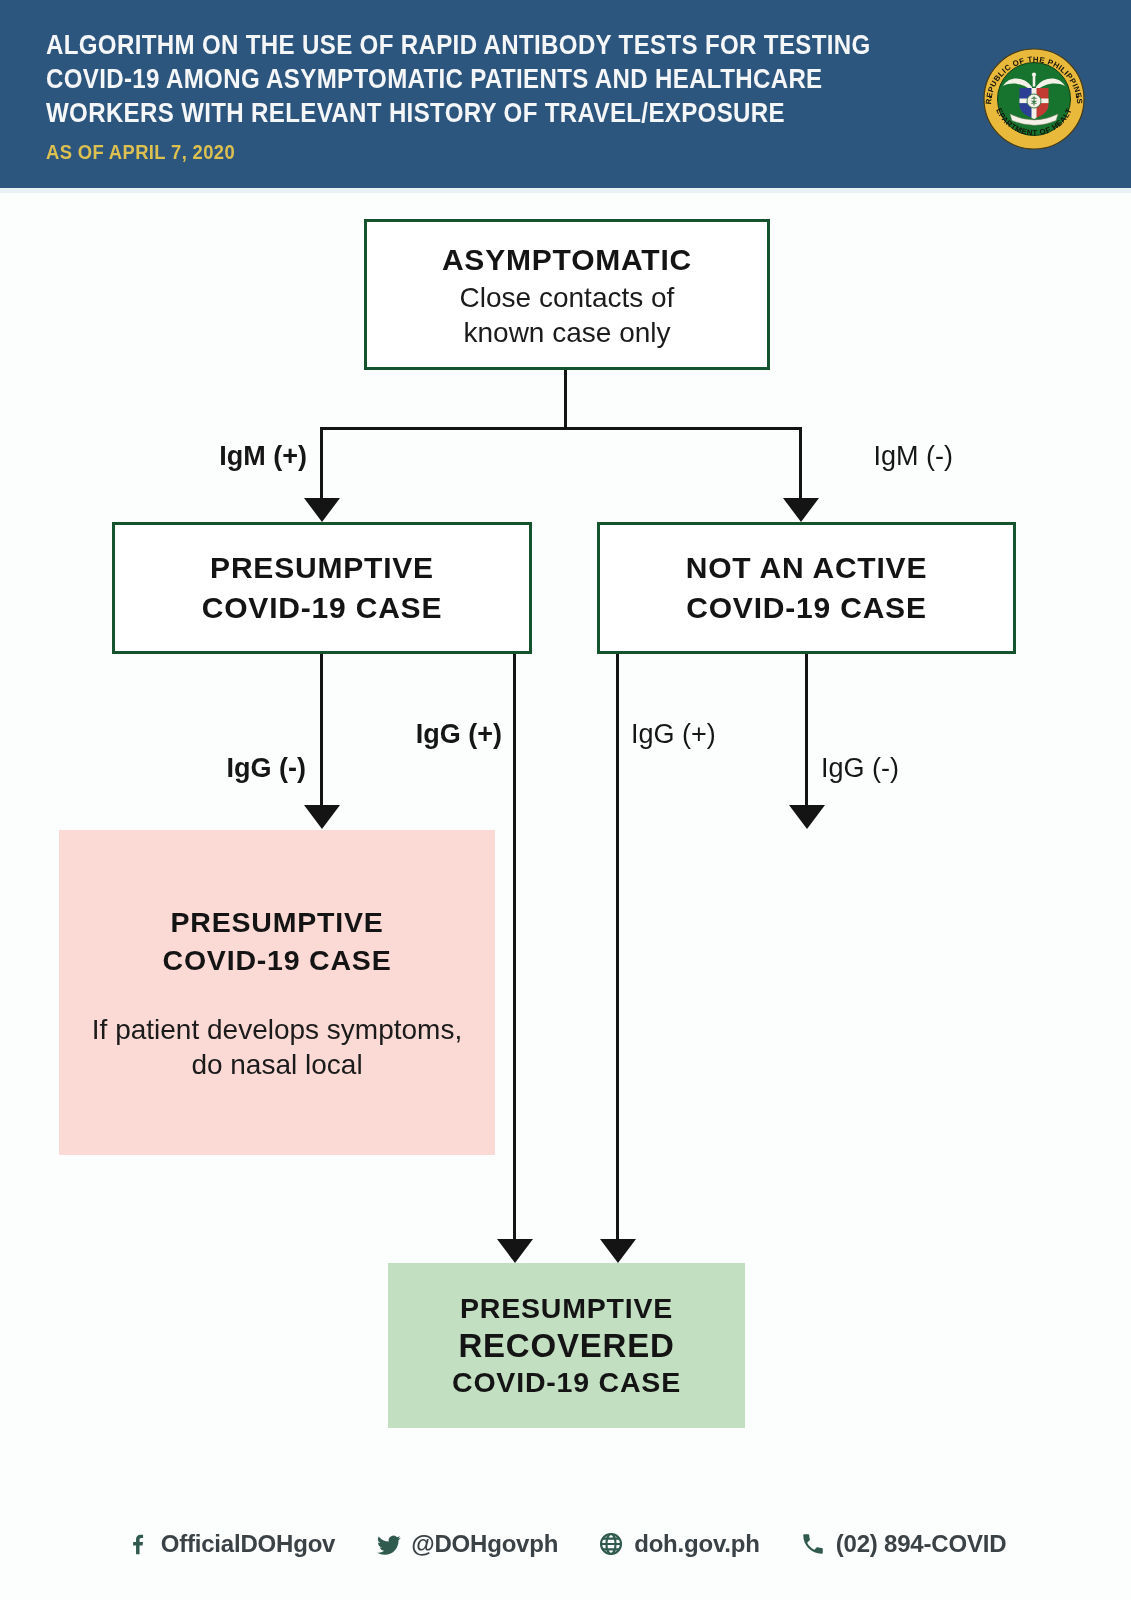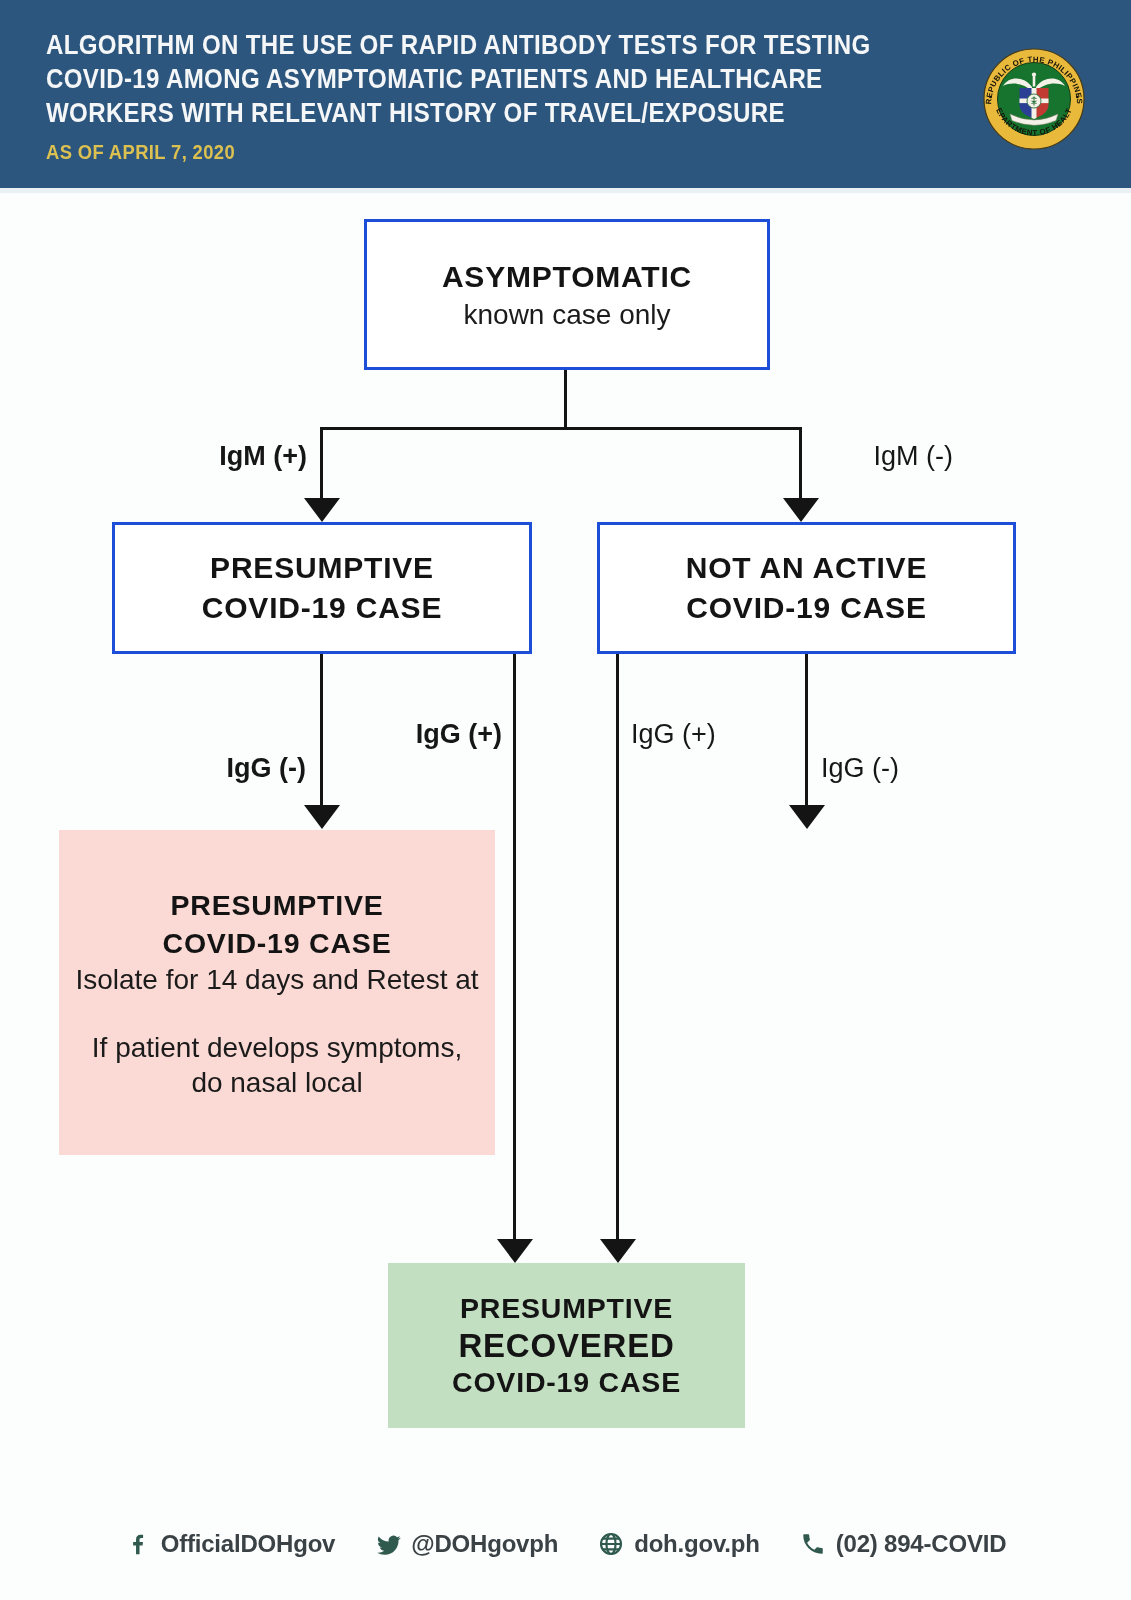--- a/index.html
+++ b/index.html
@@ -29,21 +29,21 @@
   .vline{position:absolute;width:3px;background:#141414;}
   .hline{position:absolute;height:3px;background:#141414;}
   .arrow{
     position:absolute;width:0;height:0;
     border-left:18px solid transparent;border-right:18px solid transparent;
     border-top:24px solid #141414;
   }
   
   .node{
     position:absolute;box-sizing:border-box;background:#ffffff;
-    border:3px solid #1d4ed8;
+    border:3px solid #14532d;
     display:flex;flex-direction:column;align-items:center;justify-content:center;
     text-align:center;
   }
   .fillbox{
     position:absolute;box-sizing:border-box;
     display:flex;flex-direction:column;align-items:center;justify-content:center;
     text-align:center;
   }
   .pink{background:#fbdad5;}
   .green{background:#c3dfc1;}
@@ -109,20 +109,21 @@
 
       <circle cx="52" cy="54" r="7" fill="#f4f2e8" stroke="#14632a" stroke-width=".8"></circle>
       <path d="M52 49.5 v9 M49.5 51.5 q2.5 -1.5 5 0 M49.5 54 q2.5 1.5 5 0 M49.5 56.5 q2.5 -1.5 5 0" stroke="#14632a" stroke-width=".9" fill="none"></path>
 
       <path d="M28 67 Q52 79 76 67 L74 73.5 Q52 83 30 73.5 Z" fill="#f4f2e8" stroke="#8a8570" stroke-width=".5"></path>
     </svg>
   </div>
 
   <div class="node" style="left:364px;top:219px;width:406px;height:151px;">
     <div class="head-line">ASYMPTOMATIC</div>
+    <div class="body-line">Close contacts of</div>
     <div class="body-line">known case only</div>
   </div>
 
   <div class="vline" style="left:564px;top:370px;height:58px;"></div>
   <div class="hline" style="left:321px;top:427px;width:480px;"></div>
   <div class="vline" style="left:320px;top:427px;height:73px;"></div>
   <div class="arrow" style="left:304px;top:498px;"></div>
   <div class="vline" style="left:799px;top:427px;height:73px;"></div>
   <div class="arrow" style="left:783px;top:498px;"></div>
 
@@ -151,21 +152,20 @@
   <div class="arrow" style="left:789px;top:805px;"></div>
 
   <div class="edge-label ta-r" style="left:170px;top:753px;width:136px;">IgG (-)</div>
   <div class="edge-label ta-r" style="left:366px;top:719px;width:136px;">IgG (+)</div>
   <div class="edge-label" style="left:631px;top:719px;width:140px;">IgG (+)</div>
   <div class="edge-label" style="left:821px;top:753px;width:140px;">IgG (-)</div>
 
   <div class="fillbox pink" style="left:59px;top:830px;width:436px;height:325px;">
     <div class="head-line" style="font-size:28.5px;line-height:38px;">PRESUMPTIVE</div>
     <div class="head-line" style="font-size:28.5px;line-height:38px;">COVID-19 CASE</div>
-    <div class="body-line">Isolate for 14 days and Retest at</div>
     <div class="para-gap"></div>
     <div class="body-line">If patient develops symptoms,</div>
     <div class="body-line">do nasal local</div>
   </div>
 
 
   <div class="fillbox green" style="left:388px;top:1263px;width:357px;height:165px;">
     <div class="head-line" style="font-size:28.5px;line-height:37px;">PRESUMPTIVE</div>
     <div class="head-line" style="font-size:33px;line-height:37px;text-align:center;">RECOVERED</div>
     <div class="head-line" style="font-size:28.5px;line-height:37px;">COVID-19 CASE</div>

